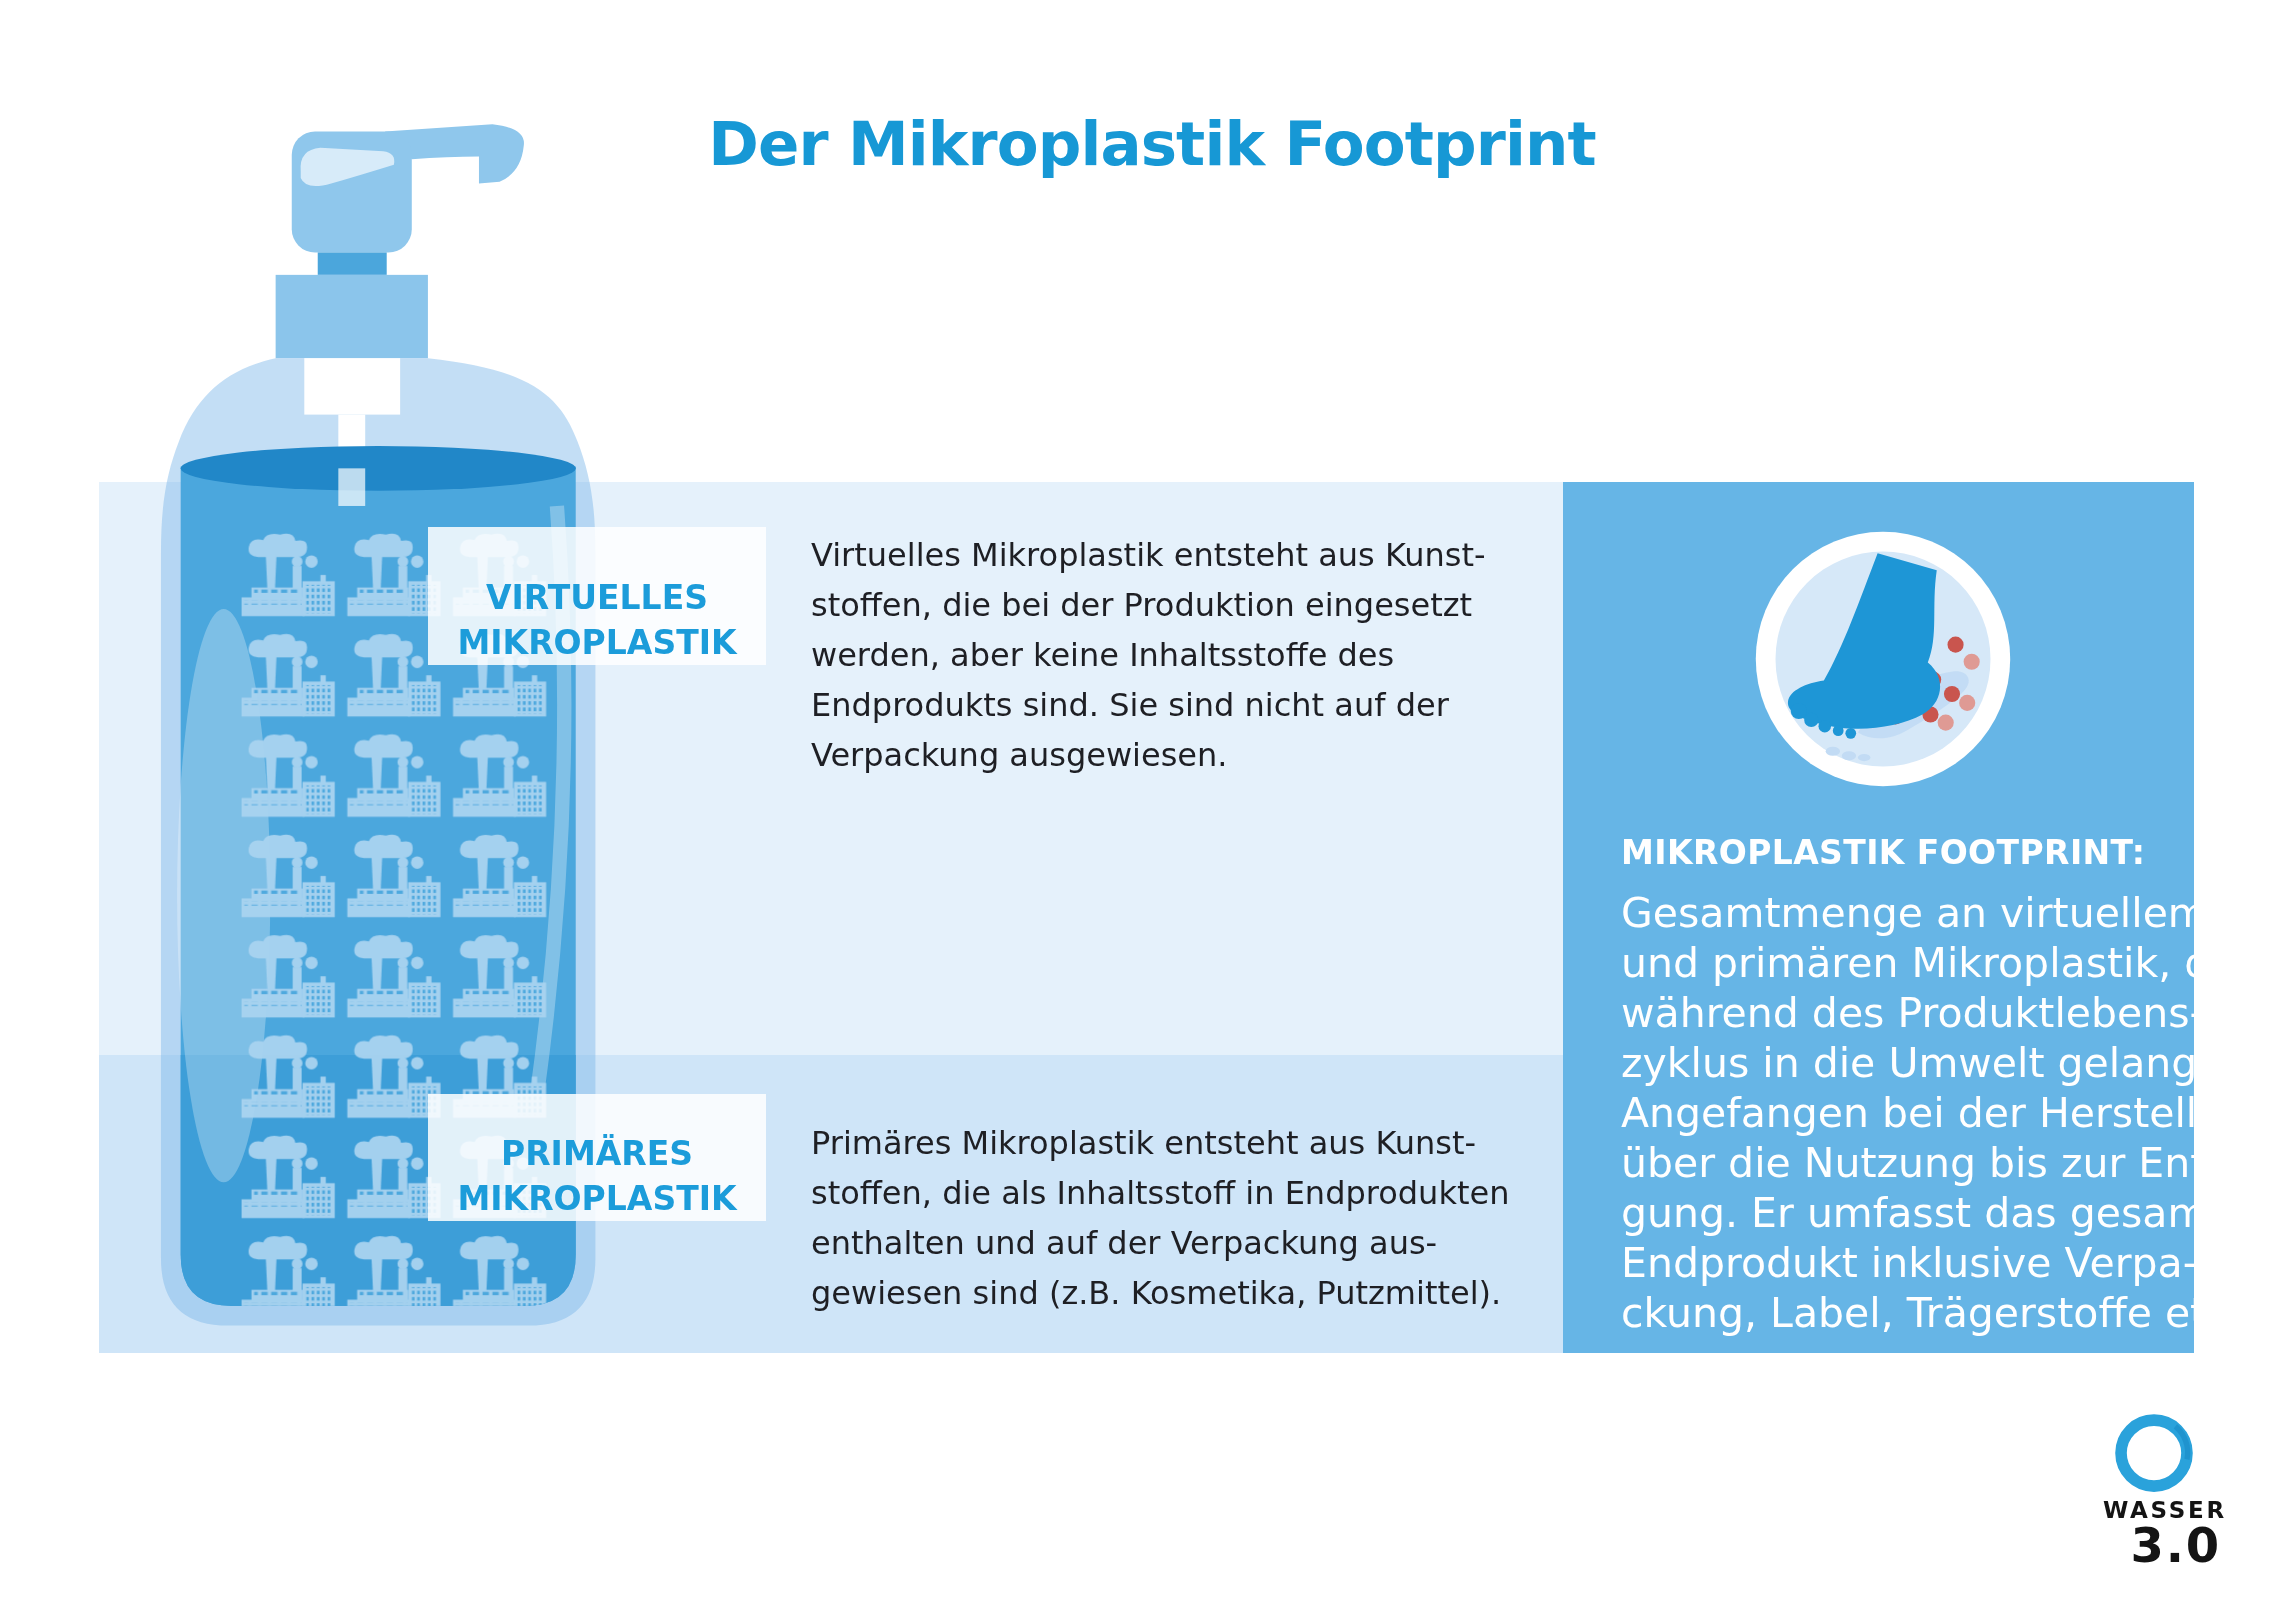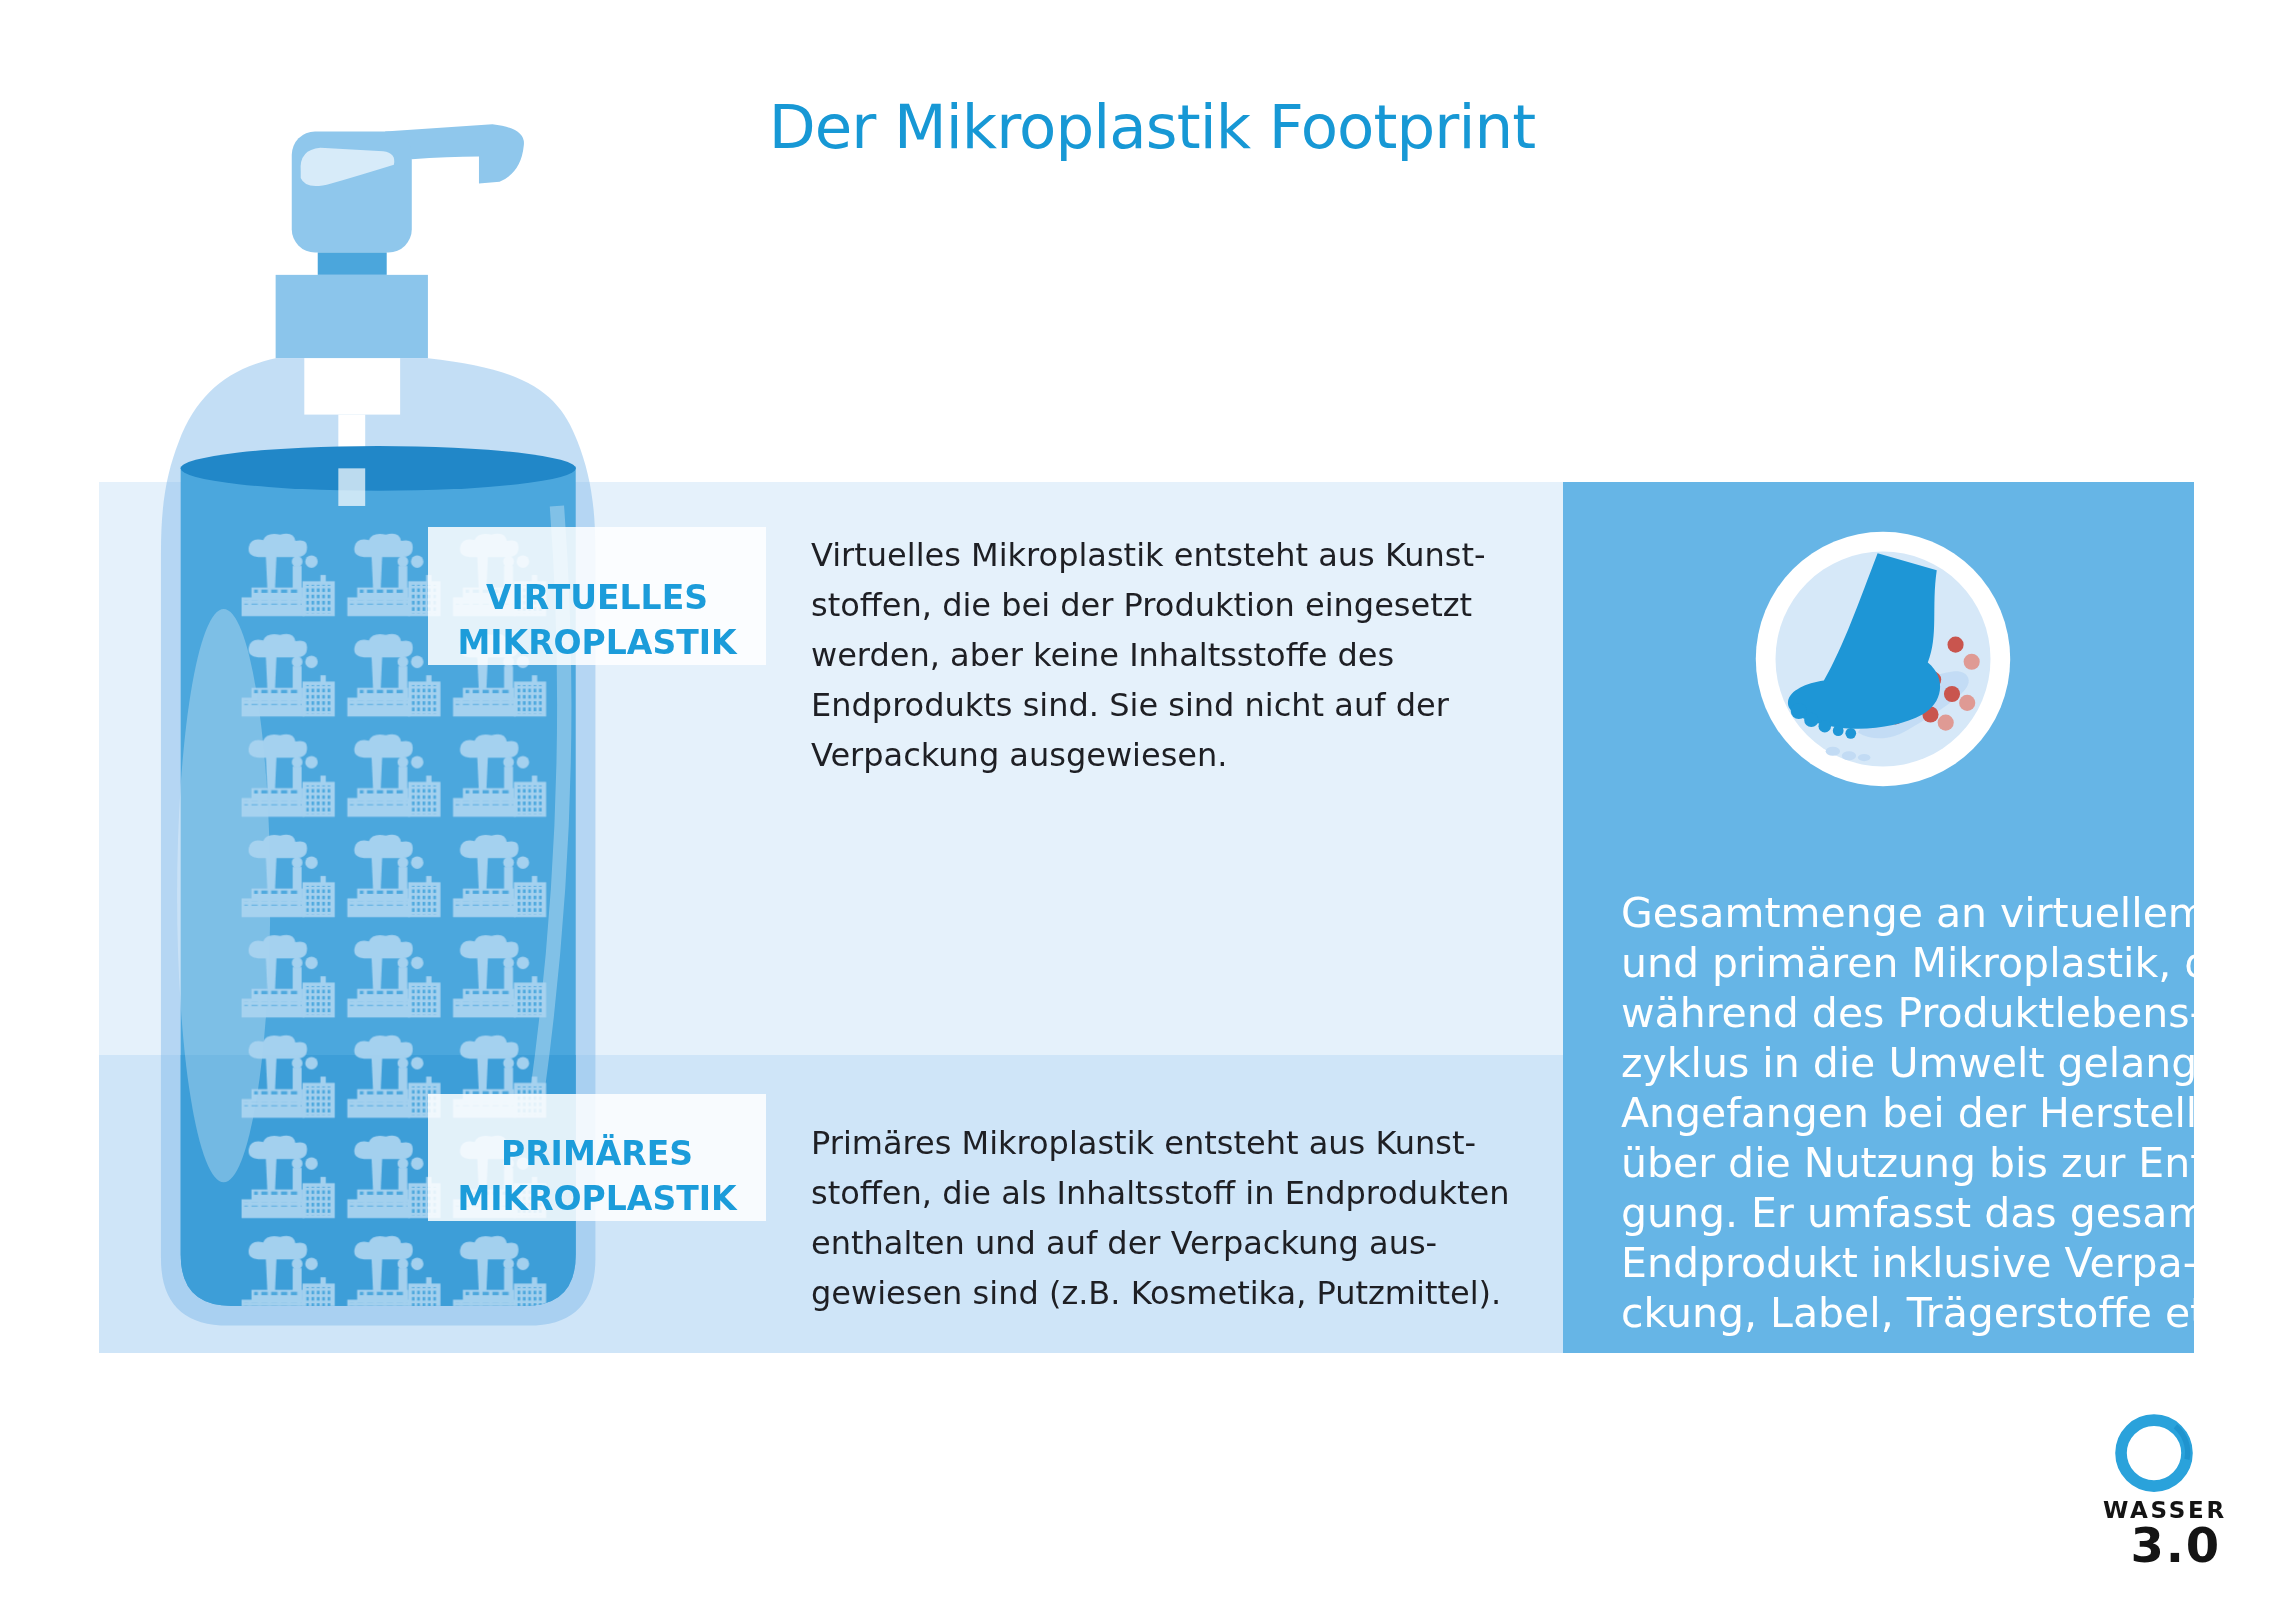--- a/index.html
+++ b/index.html
@@ -2,21 +2,21 @@
 <html style="font-size:14.3px"><head>
 <meta charset="utf-8">
 <style>
   html,body{margin:0;padding:0;background:#ffffff;}
   .canvas{position:relative;width:2293px;height:1621px;background:#ffffff;overflow:hidden;
           font-family:"DejaVu Sans","Liberation Sans",sans-serif;}
   .abs{position:absolute;}
   .band-top{left:99px;top:482px;width:1464px;height:573px;background:#E5F1FB;}
   .band-bottom{left:99px;top:1055px;width:1464px;height:298px;background:#CFE5F8;}
   .sidebar-bg{left:1563px;top:482px;width:631px;height:871px;background:#66B5E6;}
-  .title{left:561px;top:91px;width:1182px;text-align:center;font-size:61px;font-weight:normal;
+  .title{left:561px;top:108px;width:1182px;text-align:center;font-size:61px;font-weight:bold;
          color:#1798D5;letter-spacing:-0.9px;}
   .bottle-svg{left:116px;top:76px;}
   .label-box{width:338px;background:rgba(255,255,255,0.85);display:flex;align-items:flex-end;
              justify-content:center;text-align:center;}
   .label-box span{font-size:33px;font-weight:bold;color:#1C9CDA;line-height:45px;white-space:pre;}
   .box1{left:428px;top:527px;height:138px;}
   .box2{left:428px;top:1094px;height:127px;}
   .para{font-size:32px;line-height:50px;color:#1E1F24;white-space:pre;}
   .para1{left:811px;top:530px;}
   .para2{left:811px;top:1118px;}
@@ -162,20 +162,21 @@
       <circle cx="108" cy="227" r="6"></circle>
     </g>
 
     <g fill="#C2DBF4">
       <ellipse cx="88" cy="247" rx="8" ry="5"></ellipse>
       <ellipse cx="106" cy="252" rx="8" ry="5"></ellipse>
       <ellipse cx="123" cy="254" rx="7" ry="4"></ellipse>
     </g>
   </svg>
 
+  <div class="abs sb-heading">MIKROPLASTIK FOOTPRINT:</div>
   <div class="abs sb-body">Gesamtmenge an virtuellem
 und primären Mikroplastik, das
 während des Produktlebens-
 zyklus in die Umwelt gelangt.
 Angefangen bei der Herstellung
 über die Nutzung bis zur Entsor-
 gung. Er umfasst das gesamte
 Endprodukt inklusive Verpa-
 ckung, Label, Trägerstoffe etc.</div>
 

